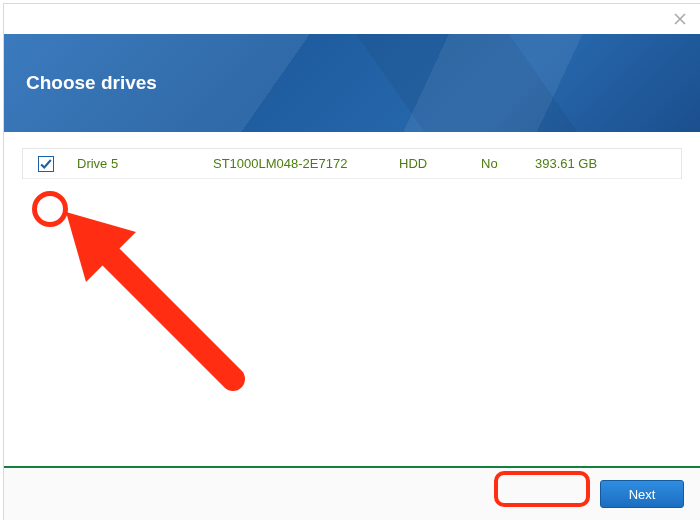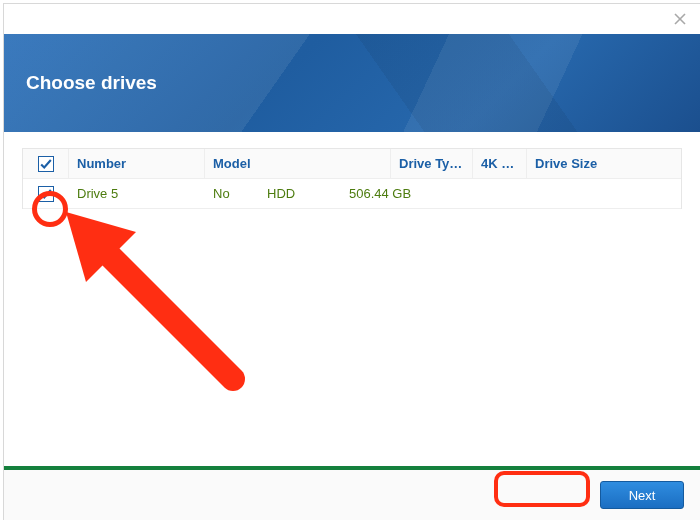--- a/index.html
+++ b/index.html
@@ -109,21 +109,21 @@
       border: 1px solid #1b5fa6;
       background: #fff;
       display: flex;
       align-items: center;
       justify-content: center;
       cursor: pointer;
     }
     .checkbox svg { width: 14px; height: 14px; }
     .footer {
       height: 54px;
-      border-top: 4px solid #15803d;
+      border-top: 2px solid #15803d;
       background: #fafafa;
       display: flex;
       align-items: center;
       justify-content: flex-end;
       padding-right: 16px;
       gap: 6px;
     }
     .btn {
       height: 28px;
       min-width: 84px;
@@ -176,47 +176,34 @@
     </div>
   </div>
 
   <div class="header-band">
     <div class="header-title">Choose drives</div>
   </div>
 
   <div class="content">
     <div class="table-wrap">
 
-      <div class="thead">
-        <div class="cell col-check">
-          <div class="checkbox">
-            <svg viewBox="0 0 16 16">
-                <polyline points="2.5,8.5 6,12 13.5,3.5" fill="none" stroke="#1b5fa6" stroke-width="2.4"></polyline>
-              </svg>
-          </div>
-        </div>
-        <div class="cell col-number">Number</div>
-        <div class="cell col-model">Model</div>
-        <div class="cell col-type">Drive Ty…</div>
-        <div class="cell col-4k">4K …</div>
-        <div class="cell col-size">Drive Size</div>
-      </div>
 
       <div class="trow">
         <div class="cell col-check">
           <div class="checkbox">
             <svg viewBox="0 0 16 16">
                 <polyline points="2.5,8.5 6,12 13.5,3.5" fill="none" stroke="#1b5fa6" stroke-width="2.4"></polyline>
               </svg>
           </div>
         </div>
         <div class="cell col-number">Drive 5</div>
+        <div class="cell col-model">ST1000LM048-2E7172</div>
+        <div class="cell col-type">HDD</div>
         <div class="cell col-4k">No</div>
-        <div class="cell col-type">HDD</div>
-        <div class="cell col-size">506.44 GB</div>
+        <div class="cell col-size">393.61 GB</div>
       </div>
 
     </div>
   </div>
 
   <div class="footer">
     <div class="btn primary">Next</div>
   </div>
 
 </div>

